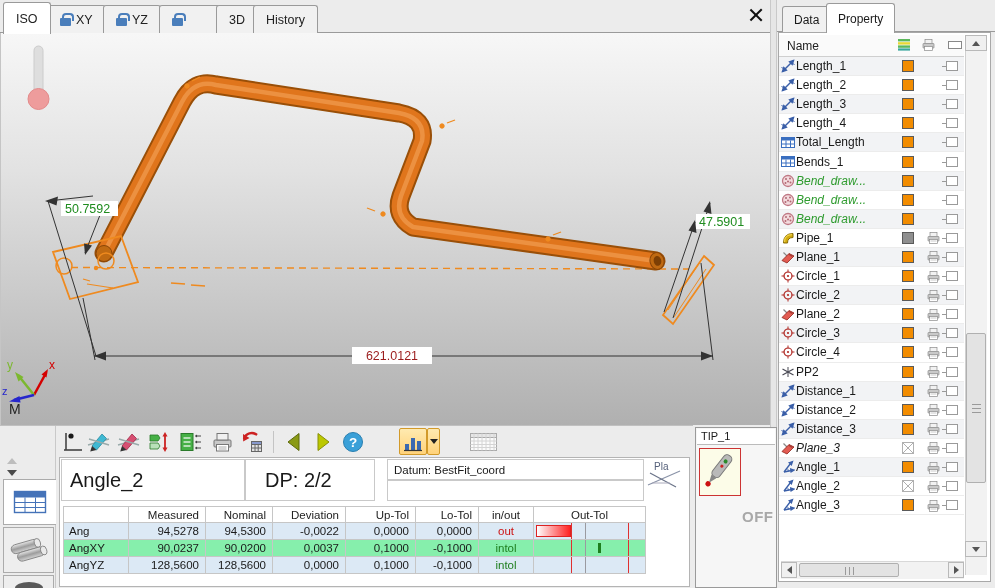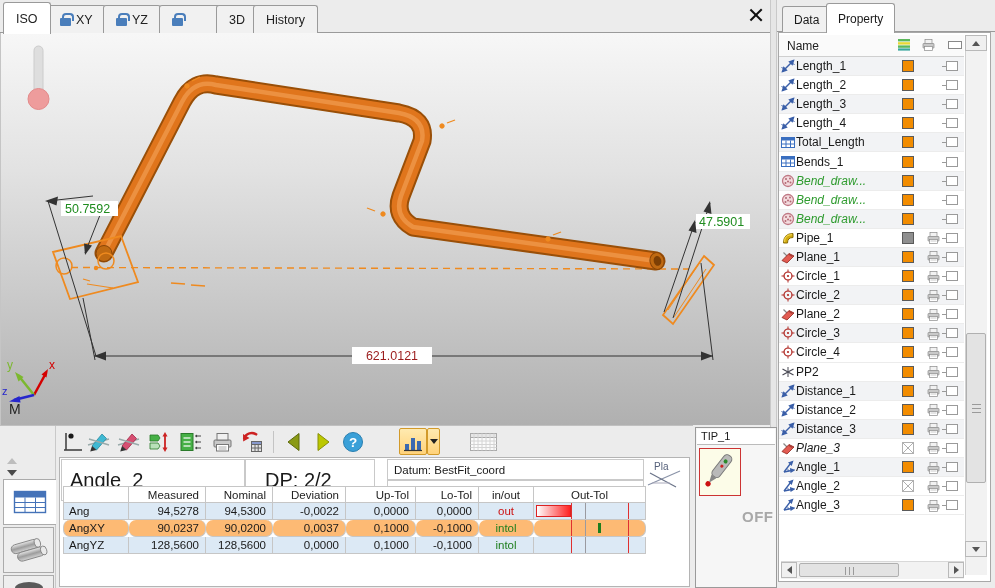--- a/index.html
+++ b/index.html
@@ -77,29 +77,29 @@
   .chartbtn { position:absolute; top:1px; height:27px; background:linear-gradient(#ffeab0,#ffd27a);
     border:1px solid #d29a2a; border-radius:2px; display:flex; align-items:center; justify-content:center; }
   #white-panel { position:absolute; left:59px; top:31px; width:631px; height:130px; background:#fff; border:1px solid #b4b4b4; }
   .info-cell { position:absolute; border:1px solid #c9c9c9; display:flex; align-items:center; }
   #feature-title { left:1px; top:1px; width:184px; height:42px; font-size:20px; padding-left:8px; }
   #dp-cell { left:185px; top:1px; width:130px; height:42px; font-size:20px; padding-left:19px; }
   #datum-cell { left:327px; top:1px; width:257px; height:21px; font-size:11.5px; padding-left:6px; }
   #datum-empty { left:327px; top:22px; width:257px; height:21px; }
   #pla-chip { position:absolute; left:586px; top:3px; width:44px; height:34px; font-size:10px; color:#55607a; }
   
-  #result-table { position:absolute; left:3px; top:28px; width:583px; }
+  #result-table { position:absolute; left:3px; top:48px; width:583px; }
   .rt-row { display:flex; height:17px; }
   .rt-cell { border:1px solid #c6c6c6; border-left:none; font-size:11.5px; display:flex; align-items:center; }
   .rt-row + .rt-row .rt-cell { border-top:none; }
   .rt-cell:first-child { border-left:1px solid #c6c6c6; }
   .num { justify-content:flex-end; padding-right:6px; }
   .ctr { justify-content:center; }
   .lbl { padding-left:5px; }
-  .row-blue .rt-cell { background:#dce9f5; } .row-yellow .rt-cell { background:#fdba74;border-radius:7px; }
+  .row-blue .rt-cell { background:#dce9f5; } .row-yellow .rt-cell { background:#86efac; }
   .rt-head .rt-cell { background:#fff; color:#222; }
   .outtol-cell { position:relative; padding:0 !important; }
   .tol-line { position:absolute; top:0; bottom:0; width:1px; }
   .tol-bar { position:absolute; top:2px; bottom:2px; background:linear-gradient(90deg,#fff, #ff2222); border:1px solid #dd2222; }
   .tol-tick { position:absolute; top:3px; bottom:3px; width:3px; background:#1e7e1e; }
   .io-out { color:#cc1111; } .io-in { color:#1e7e1e; }
 
   
   #spin-up { position:absolute; left:7px; top:32px; width:0; height:0;
     border-left:5px solid transparent; border-right:5px solid transparent; border-bottom:6px solid #bdbdbd; }

